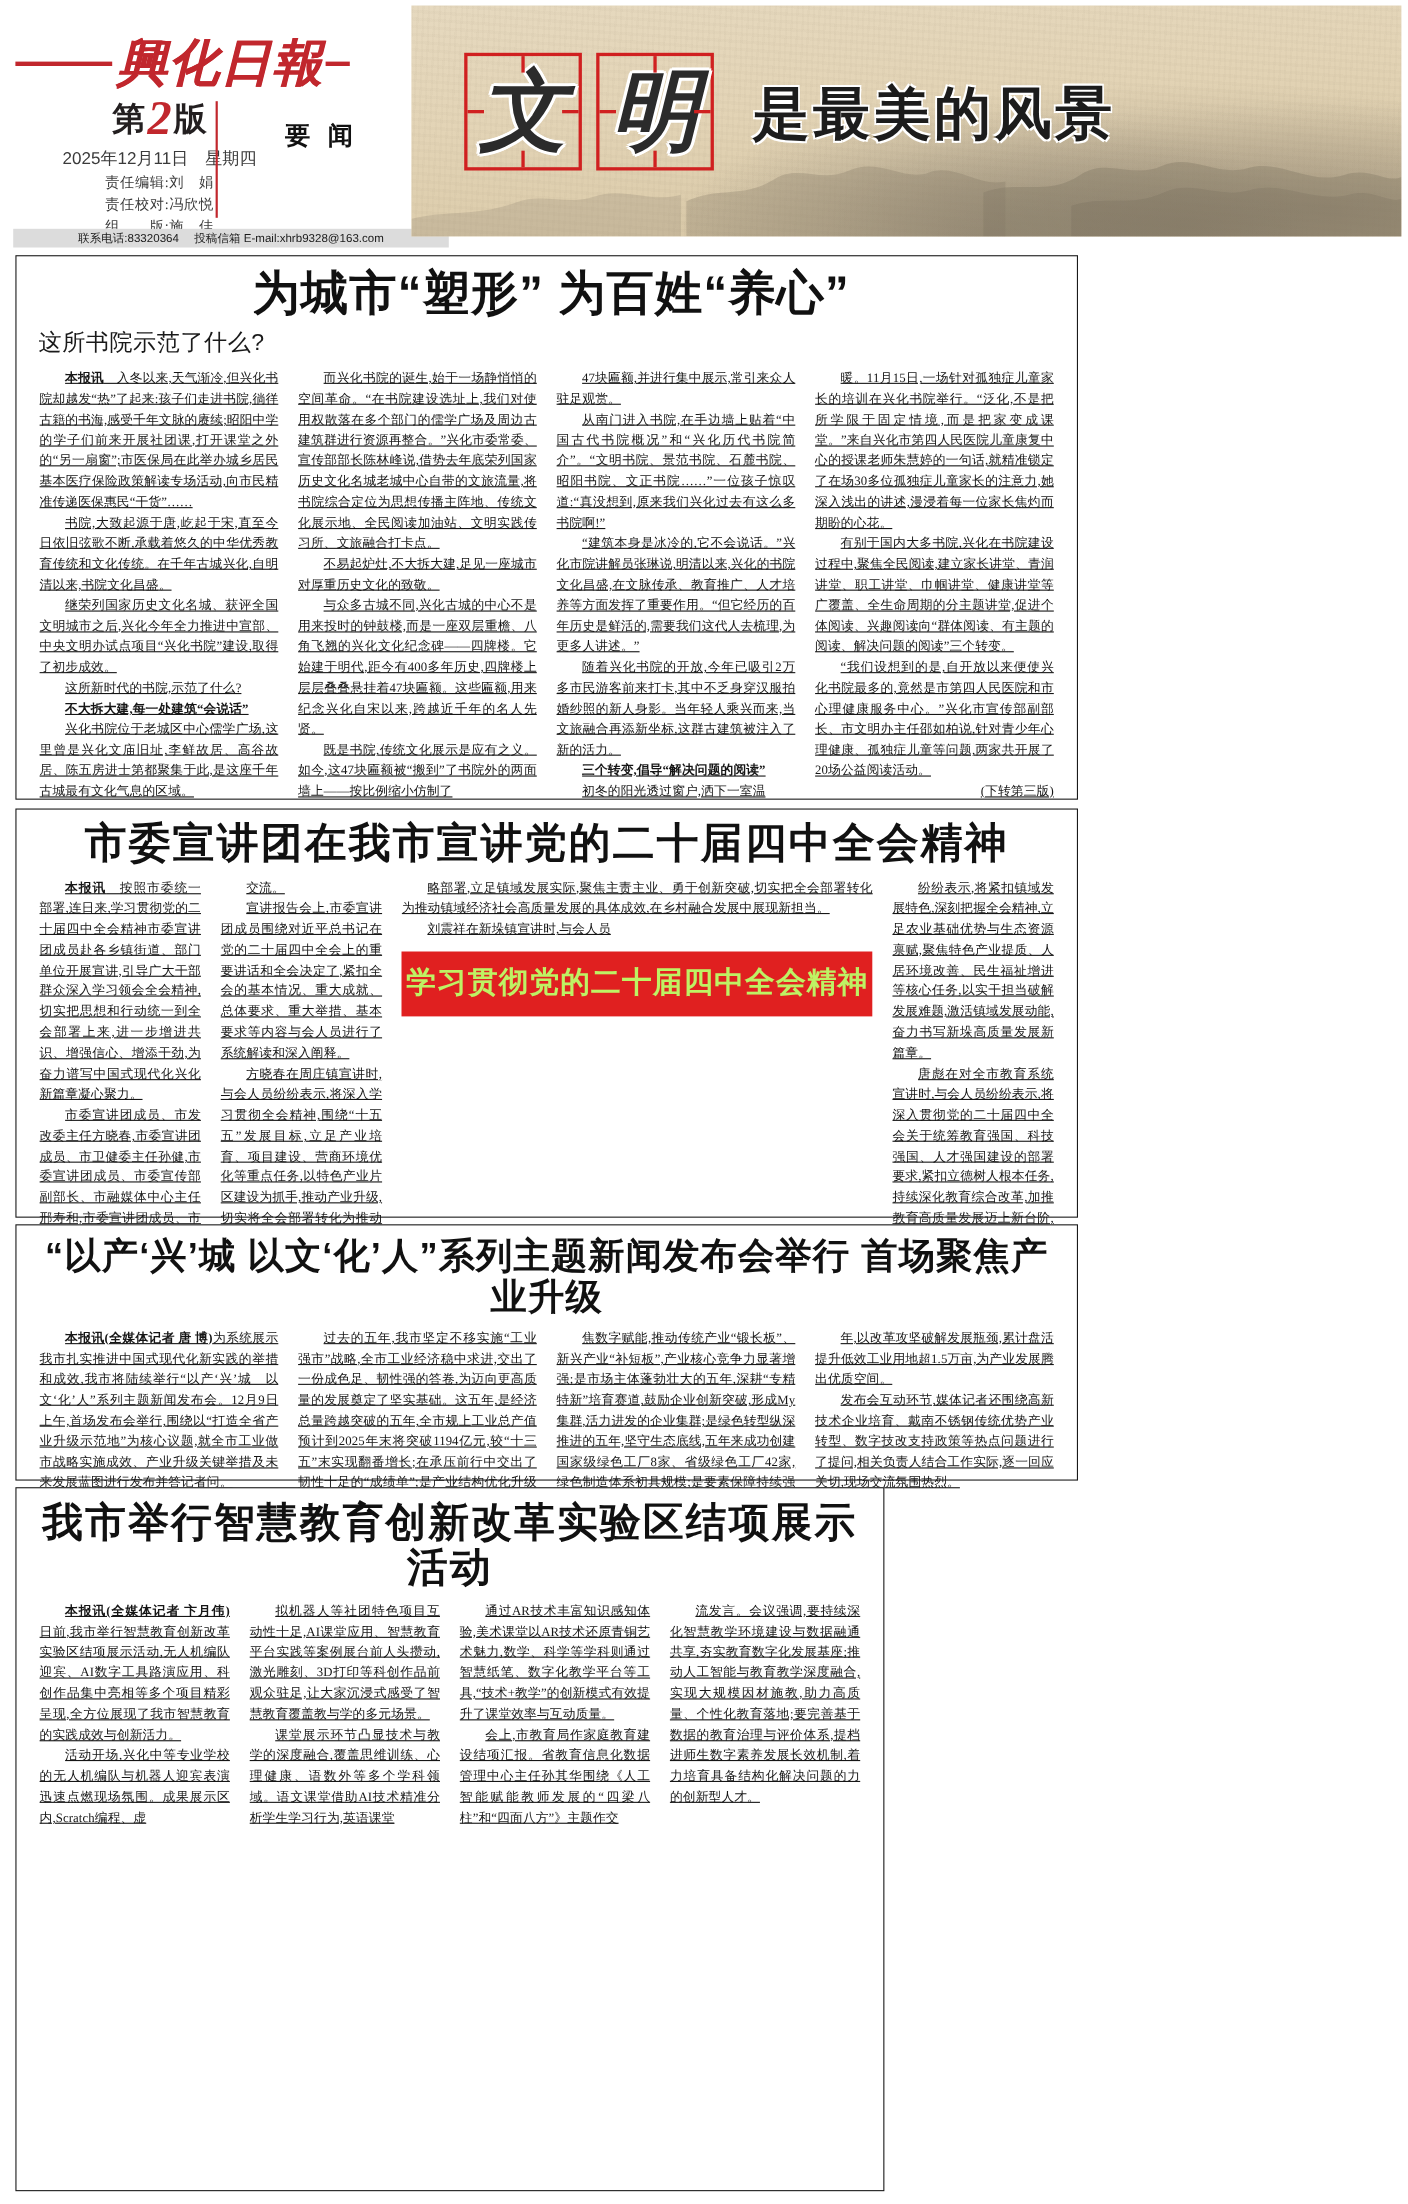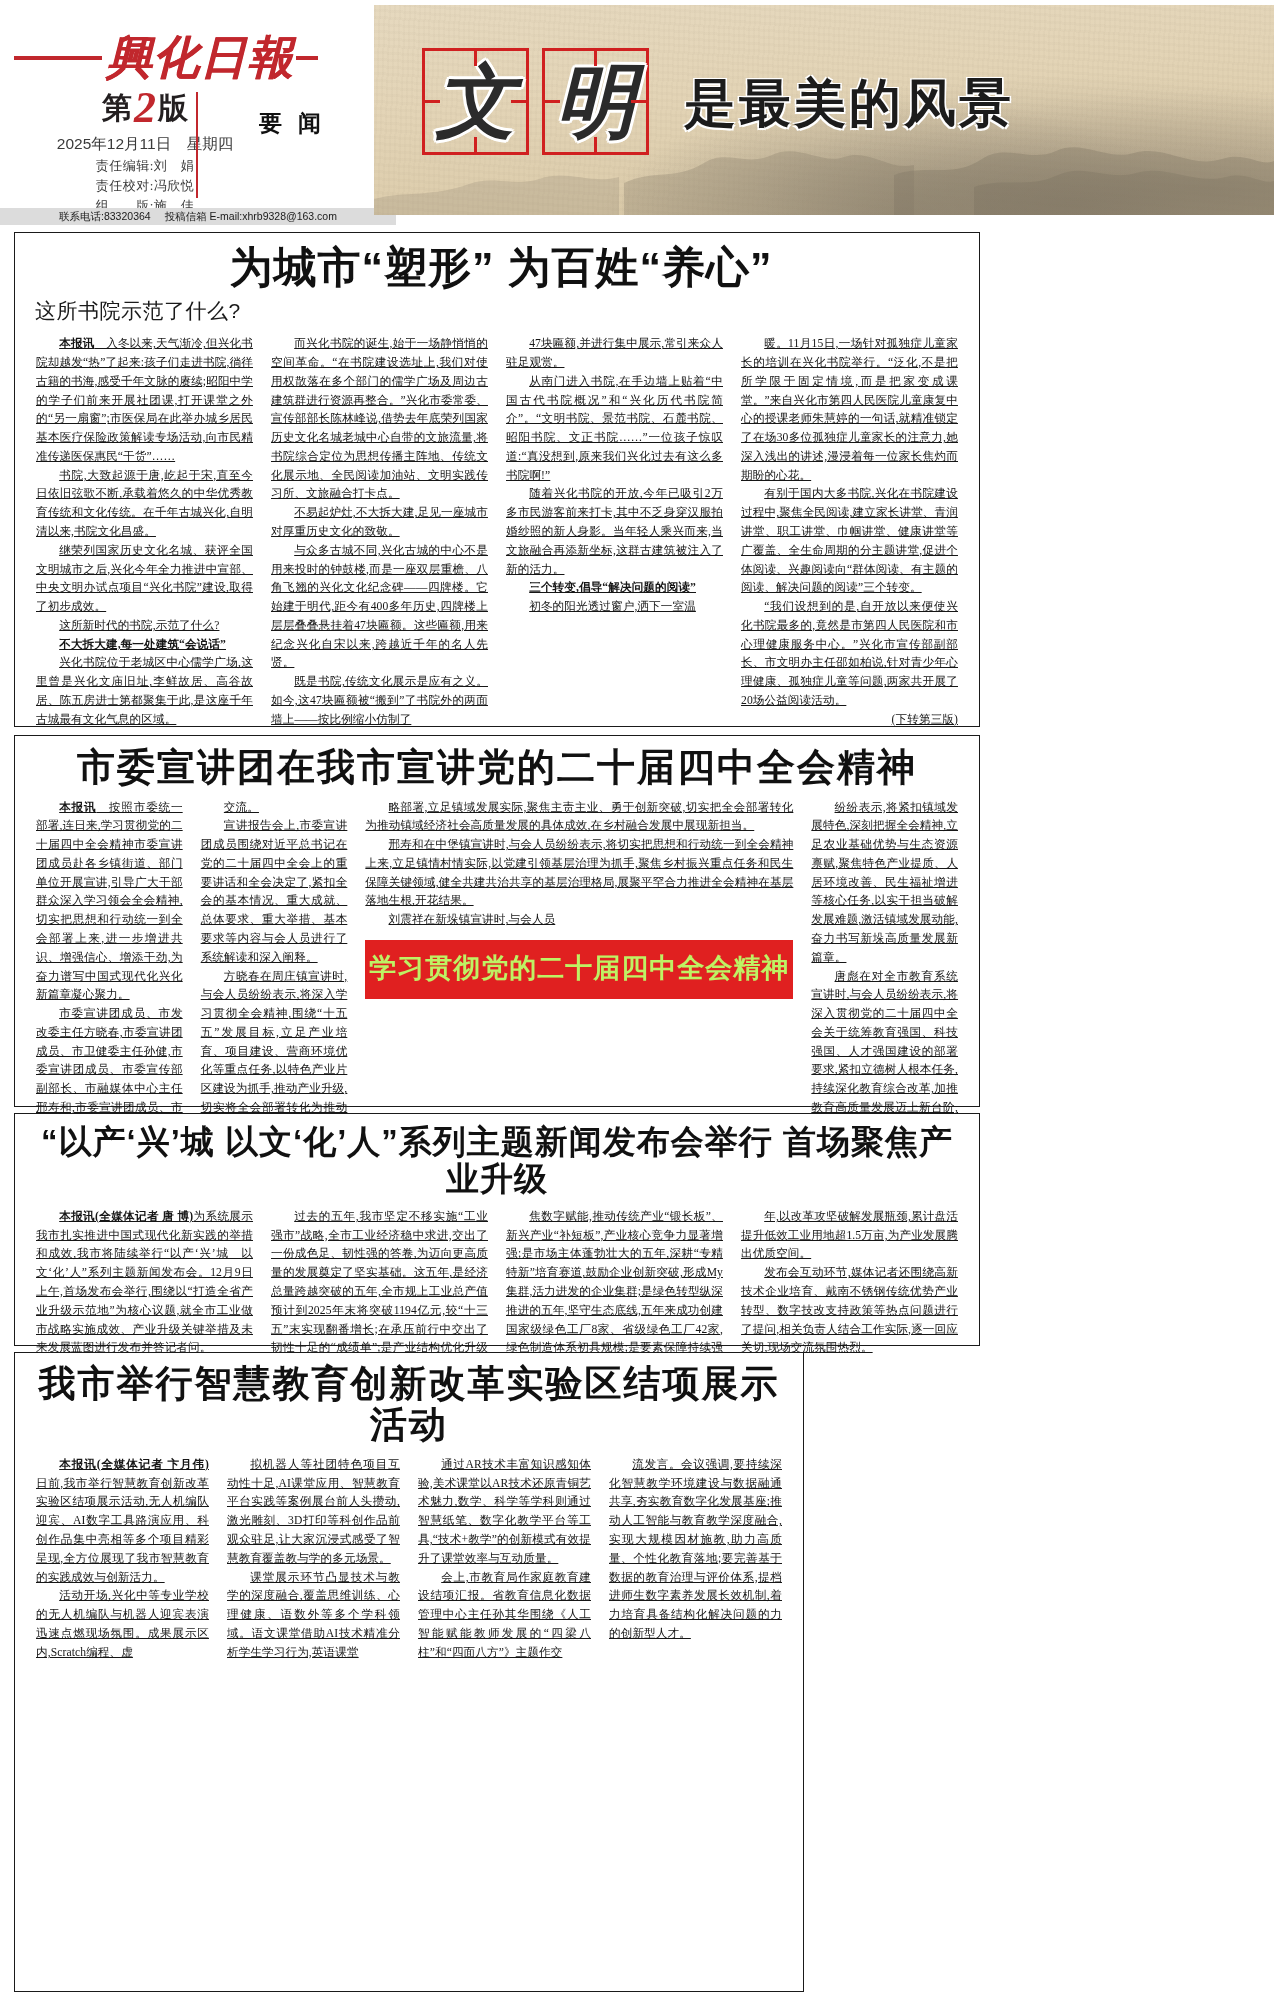--- a/index.html
+++ b/index.html
@@ -112,21 +112,21 @@
     text-align: center;
     font-size: 23px;
     font-weight: 700;
     color: #111;
     letter-spacing: 16px;
     text-indent: 16px;
     white-space: nowrap;
   }
   .contact-bar {
     position: absolute;
-    left: 0; top: 208px;
+    left: 12px; top: 208px;
     width: 396px;
     height: 17px;
     background: #dcdcdc;
     font-family: "Liberation Sans", "DejaVu Sans", sans-serif;
     font-size: 10.5px;
     color: #1a1a1a;
     display: flex;
     align-items: center;
     justify-content: center;
     gap: 14px;
@@ -349,20 +349,21 @@
           </div>
         <div class="col">
             <p>而兴化书院的诞生,始于一场静悄悄的空间革命。“在书院建设选址上,我们对使用权散落在多个部门的儒学广场及周边古建筑群进行资源再整合。”兴化市委常委、宣传部部长陈林峰说,借势去年底荣列国家历史文化名城老城中心自带的文旅流量,将书院综合定位为思想传播主阵地、传统文化展示地、全民阅读加油站、文明实践传习所、文旅融合打卡点。</p>
             <p>不易起炉灶,不大拆大建,足见一座城市对厚重历史文化的致敬。</p>
             <p>与众多古城不同,兴化古城的中心不是用来投时的钟鼓楼,而是一座双层重檐、八角飞翘的兴化文化纪念碑——四牌楼。它始建于明代,距今有400多年历史,四牌楼上层层叠叠悬挂着47块匾额。这些匾额,用来纪念兴化自宋以来,跨越近千年的名人先贤。</p>
             <p>既是书院,传统文化展示是应有之义。如今,这47块匾额被“搬到”了书院外的两面墙上——按比例缩小仿制了</p>
           </div>
         <div class="col">
             <p>47块匾额,并进行集中展示,常引来众人驻足观赏。</p>
             <p>从南门进入书院,在手边墙上贴着“中国古代书院概况”和“兴化历代书院简介”。“文明书院、景范书院、石麓书院、昭阳书院、文正书院……”一位孩子惊叹道:“真没想到,原来我们兴化过去有这么多书院啊!”</p>
+            <p>“建筑本身是冰冷的,它不会说话。”兴化市院讲解员张琳说,明清以来,兴化的书院文化昌盛,在文脉传承、教育推广、人才培养等方面发挥了重要作用。“但它经历的百年历史是鲜活的,需要我们这代人去梳理,为更多人讲述。”</p>
             <p>随着兴化书院的开放,今年已吸引2万多市民游客前来打卡,其中不乏身穿汉服拍婚纱照的新人身影。当年轻人乘兴而来,当文旅融合再添新坐标,这群古建筑被注入了新的活力。</p>
             <p><b>三个转变,倡导“解决问题的阅读”</b></p>
             <p>初冬的阳光透过窗户,洒下一室温</p>
           </div>
         <div class="col">
             <p>暖。11月15日,一场针对孤独症儿童家长的培训在兴化书院举行。“泛化,不是把所学限于固定情境,而是把家变成课堂。”来自兴化市第四人民医院儿童康复中心的授课老师朱慧婷的一句话,就精准锁定了在场30多位孤独症儿童家长的注意力,她深入浅出的讲述,漫浸着每一位家长焦灼而期盼的心花。</p>
             <p>有别于国内大多书院,兴化在书院建设过程中,聚焦全民阅读,建立家长讲堂、青润讲堂、职工讲堂、巾帼讲堂、健康讲堂等广覆盖、全生命周期的分主题讲堂,促进个体阅读、兴趣阅读向“群体阅读、有主题的阅读、解决问题的阅读”三个转变。</p>
             <p>“我们设想到的是,自开放以来便使兴化书院最多的,竟然是市第四人民医院和市心理健康服务中心。”兴化市宣传部副部长、市文明办主任邵如柏说,针对青少年心理健康、孤独症儿童等问题,两家共开展了20场公益阅读活动。</p>
             <p>
               <span class="ctr">(下转第三版)</span>
@@ -381,21 +382,20 @@
             <p>市委宣讲团成员、市发改委主任方晓春,市委宣讲团成员、市卫健委主任孙健,市委宣讲团成员、市委宣传部副部长、市融媒体中心主任邢寿和,市委宣讲团成员、市自然资源和规划局局长刘震祥,市委宣讲团成员、市委教育工委书记唐彪,分别为周庄镇、陈堡镇、中堡镇、新垛镇、全市教育系统的党员干部宣讲党的二十届四中全会精神,并与大家互动</p>
           </div>
         <div class="col">
             <p>交流。</p>
             <p>宣讲报告会上,市委宣讲团成员围绕对近平总书记在党的二十届四中全会上的重要讲话和全会决定了,紧扣全会的基本情况、重大成就、总体要求、重大举措、基本要求等内容与会人员进行了系统解读和深入阐释。</p>
             <p>方晓春在周庄镇宣讲时,与会人员纷纷表示,将深入学习贯彻全会精神,围绕“十五五”发展目标,立足产业培育、项目建设、营商环境优化等重点任务,以特色产业片区建设为抓手,推动产业升级,切实将全会部署转化为推动镇域经济提质增效的实际成效。</p>
             <p>孙健在陈堡镇宣讲时,与会人员纷纷表示,将深刻领会要的二十届四中全会精神核心要义,紧扣乡村全面振兴战</p>
           </div>
         <div class="col">
             <p>略部署,立足镇域发展实际,聚焦主责主业、勇于创新突破,切实把全会部署转化为推动镇域经济社会高质量发展的具体成效,在乡村融合发展中展现新担当。</p>
-            <p>邢寿和在中堡镇宣讲时,与会人员纷纷表示,将切实把思想和行动统一到全会精神上来,立足镇情村情实际,以党建引领基层治理为抓手,聚焦乡村振兴重点任务和民生保障关键领域,健全共建共治共享的基层治理格局,展聚平罕合力推进全会精神在基层落地生根,开花结果。</p>
             <p>刘震祥在新垛镇宣讲时,与会人员</p>
           <div class="red-slogan">学习贯彻党的二十届四中全会精神</div>
         </div>
         <div class="col">
             <p>纷纷表示,将紧扣镇域发展特色,深刻把握全会精神,立足农业基础优势与生态资源禀赋,聚焦特色产业提质、人居环境改善、民生福祉增进等核心任务,以实干担当破解发展难题,激活镇域发展动能,奋力书写新垛高质量发展新篇章。</p>
             <p>唐彪在对全市教育系统宣讲时,与会人员纷纷表示,将深入贯彻党的二十届四中全会关于统筹教育强国、科技强国、人才强国建设的部署要求,紧扣立德树人根本任务,持续深化教育综合改革,加推教育高质量发展迈上新台阶,为全市现代化建设提供坚实的人才支撑。</p>
             <p>
               <span class="ctr">(全媒体记者综合报道)</span>
             </p>
           </div>

